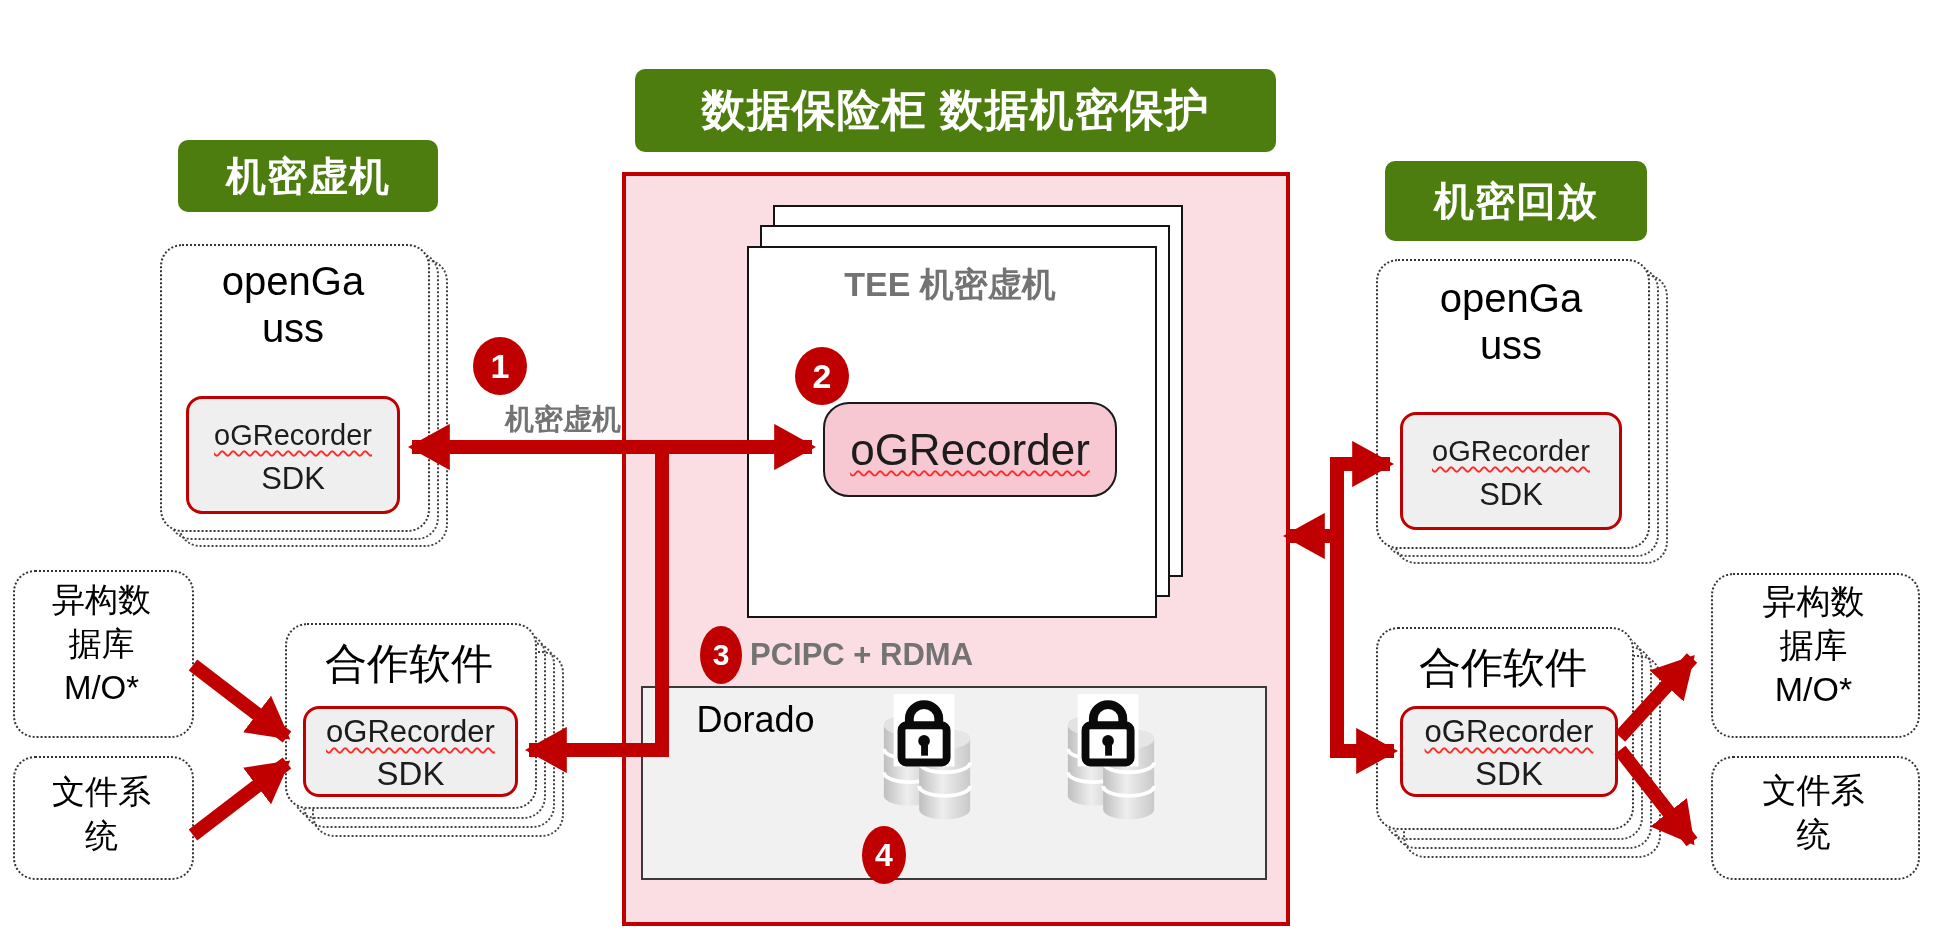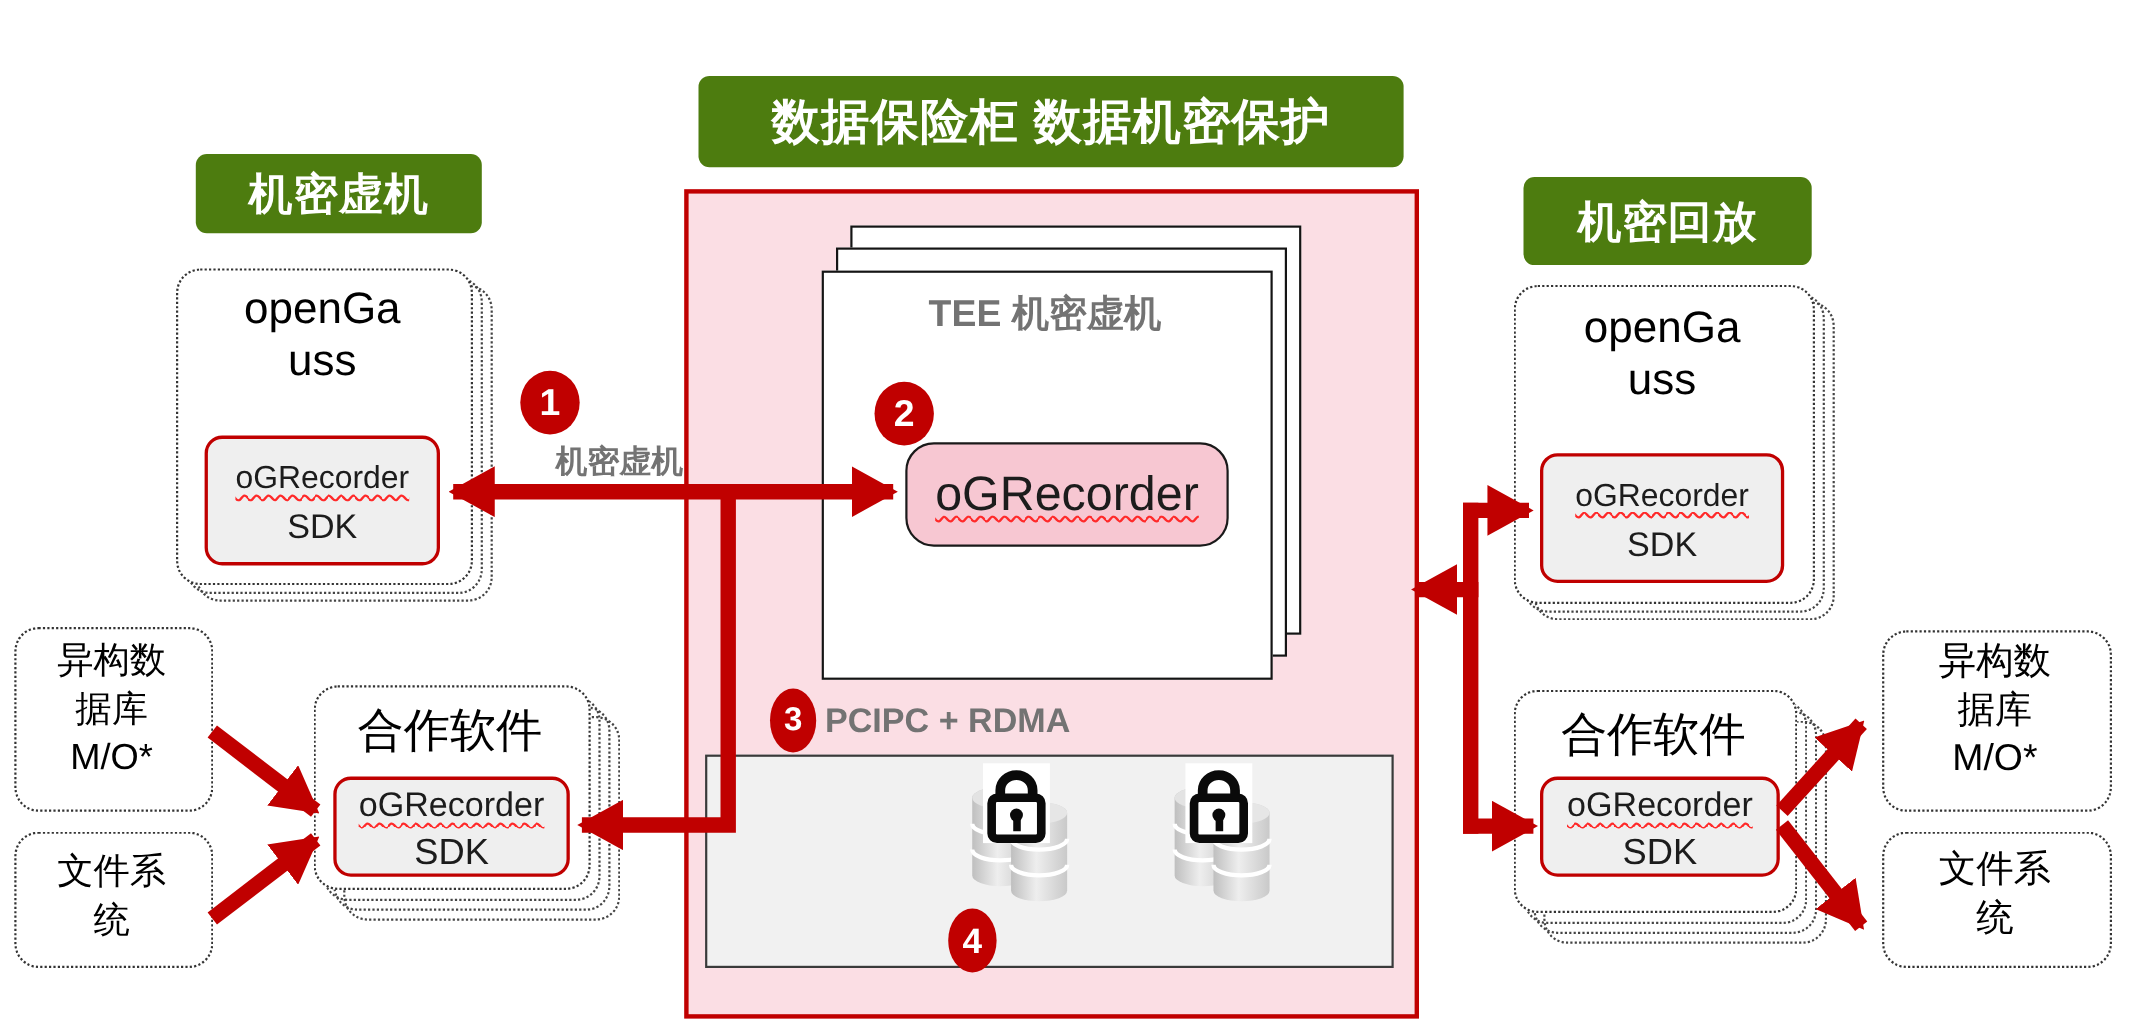--- a/index.html
+++ b/index.html
@@ -75,20 +75,21 @@
   <div class="page" style="left:760px;top:225px;width:406px;height:368px;z-index:2;"></div>
   <div class="page" style="left:747px;top:246px;width:406px;height:368px;z-index:3;"></div>
   <div class="redbold" style="left:757px;top:262px;width:386px;text-align:center;font-size:34px;">TEE 机密虚机</div>
 
   <div id="recorder-node">
     <span class="wavy">oGRecorder</span>
   </div>
 
   <div id="nas-box"></div>
   <div class="node-title" style="left:648px;top:694px;width:215px;font-size:36px;line-height:52px;z-index:6;">
+    <div>Dorado</div>
   </div>
 
   <div class="icon-slot" style="left:868px;top:688px;">
     <svg width="118" height="152" viewBox="0 0 120 155">
       <defs>
           <linearGradient id="cylgA" x1="0" y1="0" x2="1" y2="0">
         <stop offset="0" stop-color="#bfbfbf"></stop>
             <stop offset="0.45" stop-color="#eeeeee"></stop>
             <stop offset="1" stop-color="#c9c9c9"></stop>
       </linearGradient>

